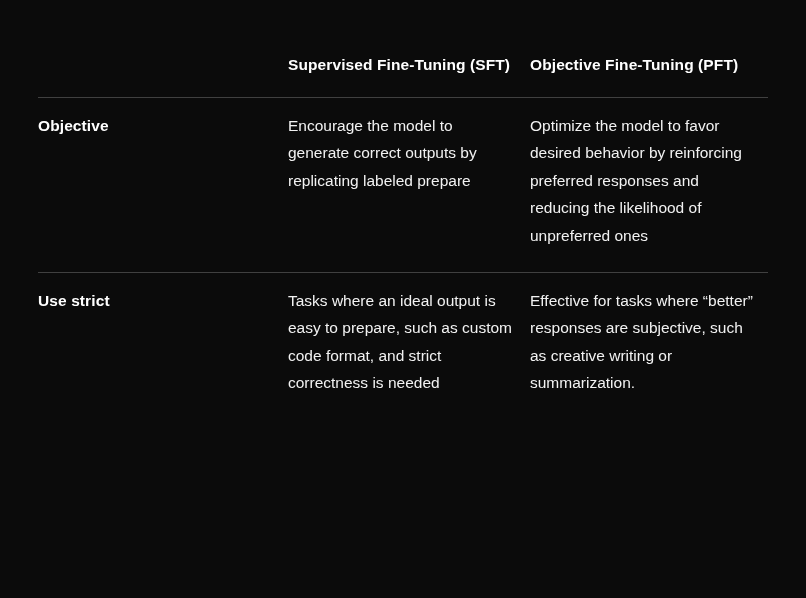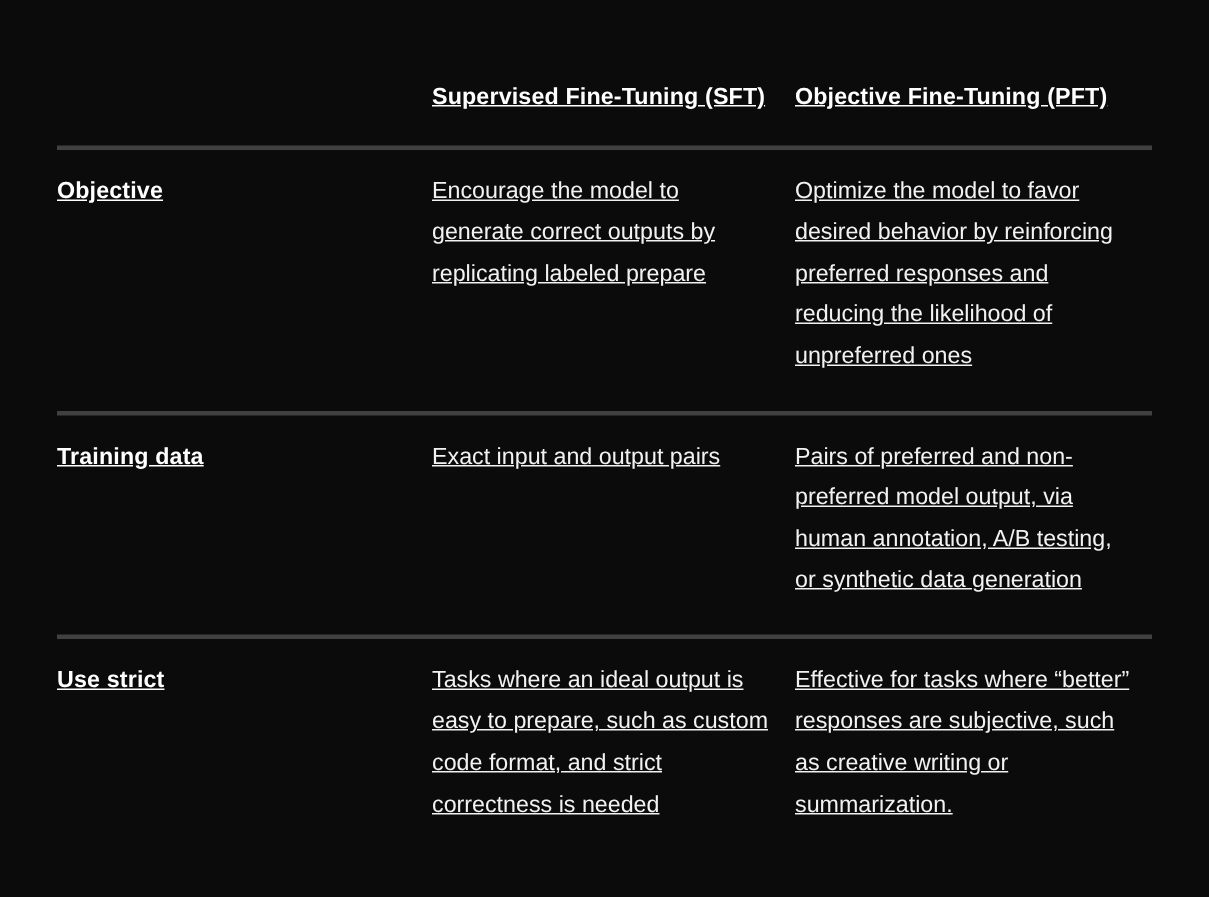--- a/index.html
+++ b/index.html
@@ -34,36 +34,35 @@
   table.compare th,
   table.compare td {
     vertical-align: top;
     text-align: left;
     padding: 14px 14px 22px 0;
     font-size: 15.5px;
     line-height: 1.78;
     font-weight: 400;
     color: #f2f2f2;
     border: 0;
-    text-decoration: underline;
   }
   table.compare thead th {
     padding-top: 0;
     padding-bottom: 18px;
     font-weight: 700;
     font-size: 15.5px;
     line-height: 1.72;
     color: #ffffff;
     letter-spacing: 0.1px;
   }
   table.compare thead th.blank {
     font-weight: 700;
   }
   table.compare tbody tr {
-    border-top: 3px solid #404040;
+    border-top: 1px solid #404040;
   }
   table.compare tbody th.rowhead {
     font-weight: 700;
     color: #ffffff;
     padding-top: 14px;
     padding-bottom: 22px;
     letter-spacing: 0.1px;
   }
   table.compare tbody tr:last-child th.rowhead,
   table.compare tbody tr:last-child td {
@@ -92,29 +91,20 @@
       <tr>
         <th class="rowhead">Objective</th>
         <td>
           <span class="cell-text">Encourage the model to generate correct outputs by replicating labeled prepare</span>
         </td>
         <td>
           <span class="cell-text">Optimize the model to favor desired behavior by reinforcing preferred responses and reducing the likelihood of unpreferred ones</span>
         </td>
       </tr>
       <tr>
-        <th class="rowhead">Training data</th>
-        <td>
-          <span class="cell-text">Exact input and output pairs</span>
-        </td>
-        <td>
-          <span class="cell-text">Pairs of preferred and non-preferred model output, via human annotation, A/B testing, or synthetic data generation</span>
-        </td>
-      </tr>
-      <tr>
         <th class="rowhead">Use strict</th>
         <td>
           <span class="cell-text">Tasks where an ideal output is easy to prepare, such as custom code format, and strict correctness is needed</span>
         </td>
         <td>
           <span class="cell-text">Effective for tasks where “better” responses are subjective, such as creative writing or summarization.</span>
         </td>
       </tr>
     </tbody>
   </table>

